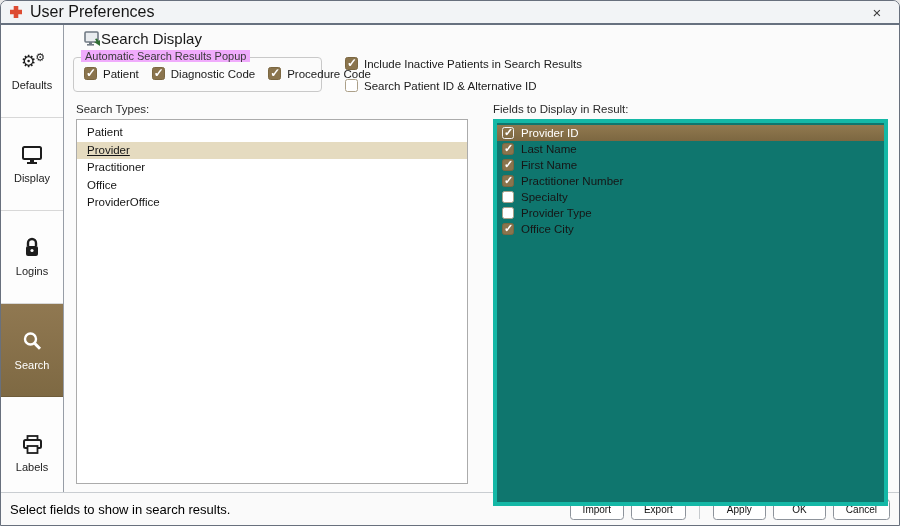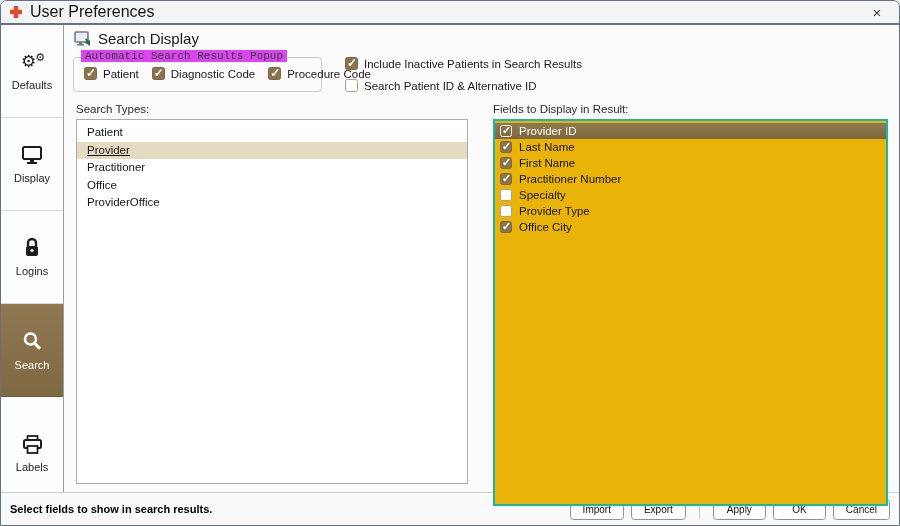--- a/index.html
+++ b/index.html
@@ -27,28 +27,28 @@
   .side-item svg { display:block; }
   .side-item .stroke { stroke:#1d1d1d; }
   .side-item .fillc  { fill:#1d1d1d; }
   .side-item.selected .stroke { stroke:#fff; }
   .gears { position:relative; width:22px; height:20px; font-size:17px; line-height:20px; color:#1d1d1d; }
   .gears .g2 { position:absolute; font-size:11px; right:-2px; top:-5px; }
   .sidebar .filler { flex:1 1 auto; }
 
   .content { flex:1 1 auto; position:relative; background:#fbfbfb; }
 
-  .panel-header { position:absolute; left:10px; top:5px; display:flex; align-items:center; gap:7px; }
+  .panel-header { position:absolute; left:20px; top:5px; display:flex; align-items:center; }
   .panel-header .ptitle { font-size:15px; color:#191919; }
 
   
   .group { position:absolute; left:9px; top:32px; width:249px; height:35px;
            border:1px solid #c9c9c9; border-radius:4px; }
-  .group-legend { position:absolute; top:-8px; left:7px; background:#d946ef; padding:0 4px;
-                  font-size:11px; color:#3a3a3a; white-space:nowrap;font-family:Liberation Mono, monospace; }
+  .group-legend { position:absolute; top:-8px; left:7px; background:#f0abfc; padding:0 4px;
+                  font-size:11px; color:#3a3a3a; white-space:nowrap; }
   .group-row { position:absolute; left:10px; right:4px; top:9px; display:flex; align-items:center; gap:13px; }
 
   .cb-row { display:flex; align-items:center; gap:6px; font-size:11.5px; color:#1a1a1a; white-space:nowrap; }
   .cb { width:13px; height:13px; flex:0 0 13px; border:1px solid #aca089; border-radius:2.5px;
         background:#fff; position:relative; }
   .cb.checked { background:#8a744d; border-color:#7b6741; }
   .cb.checked::after { content:"✓"; position:absolute; left:1px; top:-2px; color:#fff;
                        font-size:12px; font-weight:bold; }
 
   .opt-1 { position:absolute; left:281px; top:32px; }
@@ -59,33 +59,33 @@
   .lbl-right { left:429px; }
 
   
   .types-list { position:absolute; left:12px; top:94px; width:392px; height:365px;
                 background:#fff; border:1px solid #ababab; padding-top:4px; overflow:hidden; }
   .type-row { height:17.5px; line-height:17.5px; padding-left:10px; font-size:11.5px; color:#161616; }
   .type-row.selected { background:#e5dbc0;text-decoration:underline; }
 
   
   .fields-list { position:absolute; left:429px; top:94px; width:395px; height:387px;
-                 background:#eab308; border:2px solid #14b8a6; padding-top:2px; overflow:hidden; }
+                 background:#0f766e; border:4px solid #14b8a6; padding-top:2px; overflow:hidden; }
   .frow { height:16px; display:flex; align-items:center; gap:7px; padding-left:5px;
           font-size:11.5px; color:#161616; }
   .frow .cb { width:12px; height:12px; flex:0 0 12px; }
   .frow .cb.checked::after { font-size:11px; top:-2px; left:1px; }
   .frow.selected { background:linear-gradient(#91794f,#7c6741); color:#fff; }
   .frow.selected .cb { border-color:#f2f2f2; background:transparent; }
   .frow.selected .cb.checked { background:transparent; }
 
   
   .statusbar { flex:0 0 33px; border-top:1px solid #c9cdd1; background:#fafafa;
                display:flex; align-items:center; padding:0 9px; }
-  .status-msg { font-size:11px; font-weight:bold; color:#000; }
+  .status-msg { font-size:13px; font-weight:normal; color:#000; }
   .btns { margin-left:auto; display:flex; align-items:center; gap:7px; }
   .btn { min-width:53px; height:21px; padding:0 12px; background:#fff; border:1px solid #8d939b;
          border-radius:3.5px; font-family:"Liberation Sans",sans-serif; font-size:10px; color:#111;
          display:flex; align-items:center; justify-content:center; cursor:default; }
   .vsep { width:1px; height:20px; background:#c6cacd; margin:0 6px; }
 </style>
 </head>
 <body>
 
 <div class="window">

